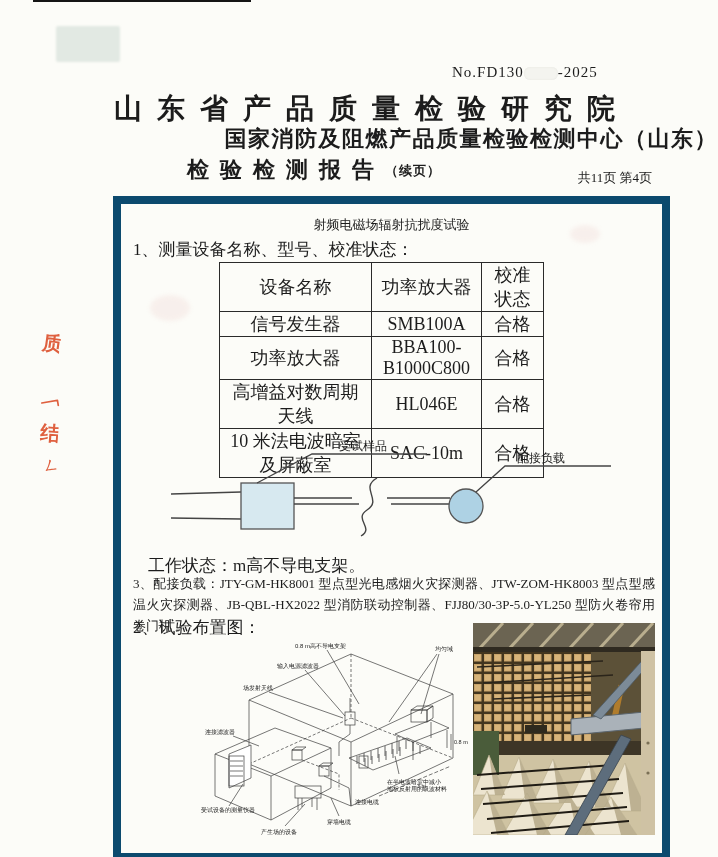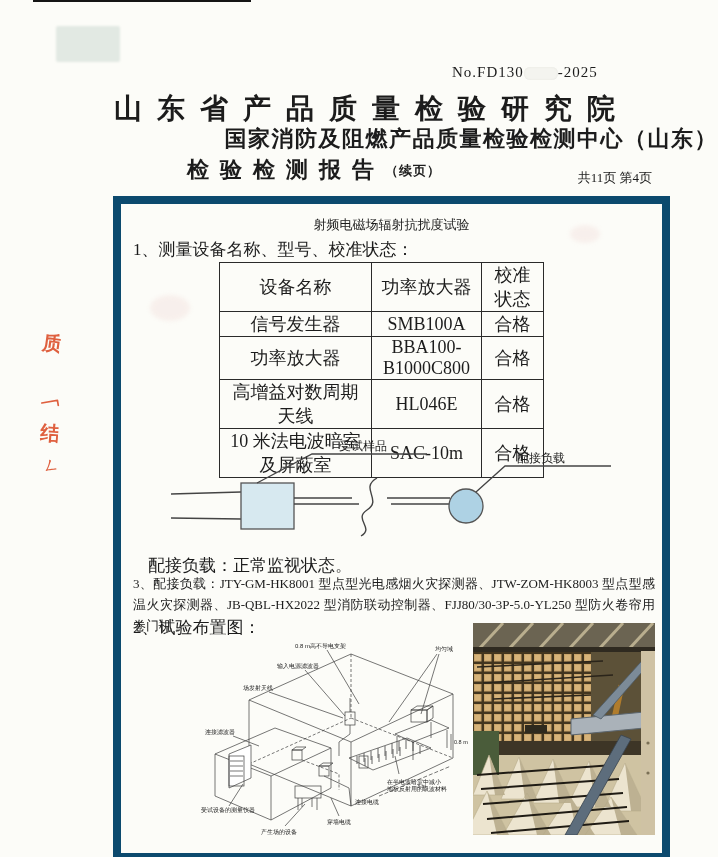--- a/index.html
+++ b/index.html
@@ -134,21 +134,21 @@
         <line x1="238" y1="62" x2="301" y2="62"></line>
         <line x1="242" y1="68" x2="301" y2="68"></line>
         <circle cx="317" cy="70" r="17" fill="#aed2e4" stroke="#555"></circle>
 
         <polyline points="327,56 356,30 462,30"></polyline>
       </g>
       <text x="190" y="14">受试样品</text>
       <text x="368" y="26">配接负载</text>
     </svg>
 
-    <div class="line working">配接负载：正常监视状态。</div>
+    <div class="line working">工作状态：m高不导电支架。</div>
     <div class="item3">3、配接负载：JTY-GM-HK8001 型点型光电感烟火灾探测器、JTW-ZOM-HK8003 型点型感温火灾探测器、JB-QBL-HX2022 型消防联动控制器、FJJ80/30-3P-5.0-YL250 型防火卷帘用卷门机 。</div>
     <div class="line item4">2、试验布置图：</div>
 
     <svg class="arr" width="272" height="208" viewBox="0 0 272 208">
       <g stroke="#3c3c3c" stroke-width="0.7" fill="none">
 
         <polygon points="50,62 152,16 254,56 152,104"></polygon>
         <line x1="50" y1="62" x2="50" y2="126"></line>
         <line x1="152" y1="104" x2="152" y2="168"></line>
         <line x1="254" y1="56" x2="254" y2="120"></line>

